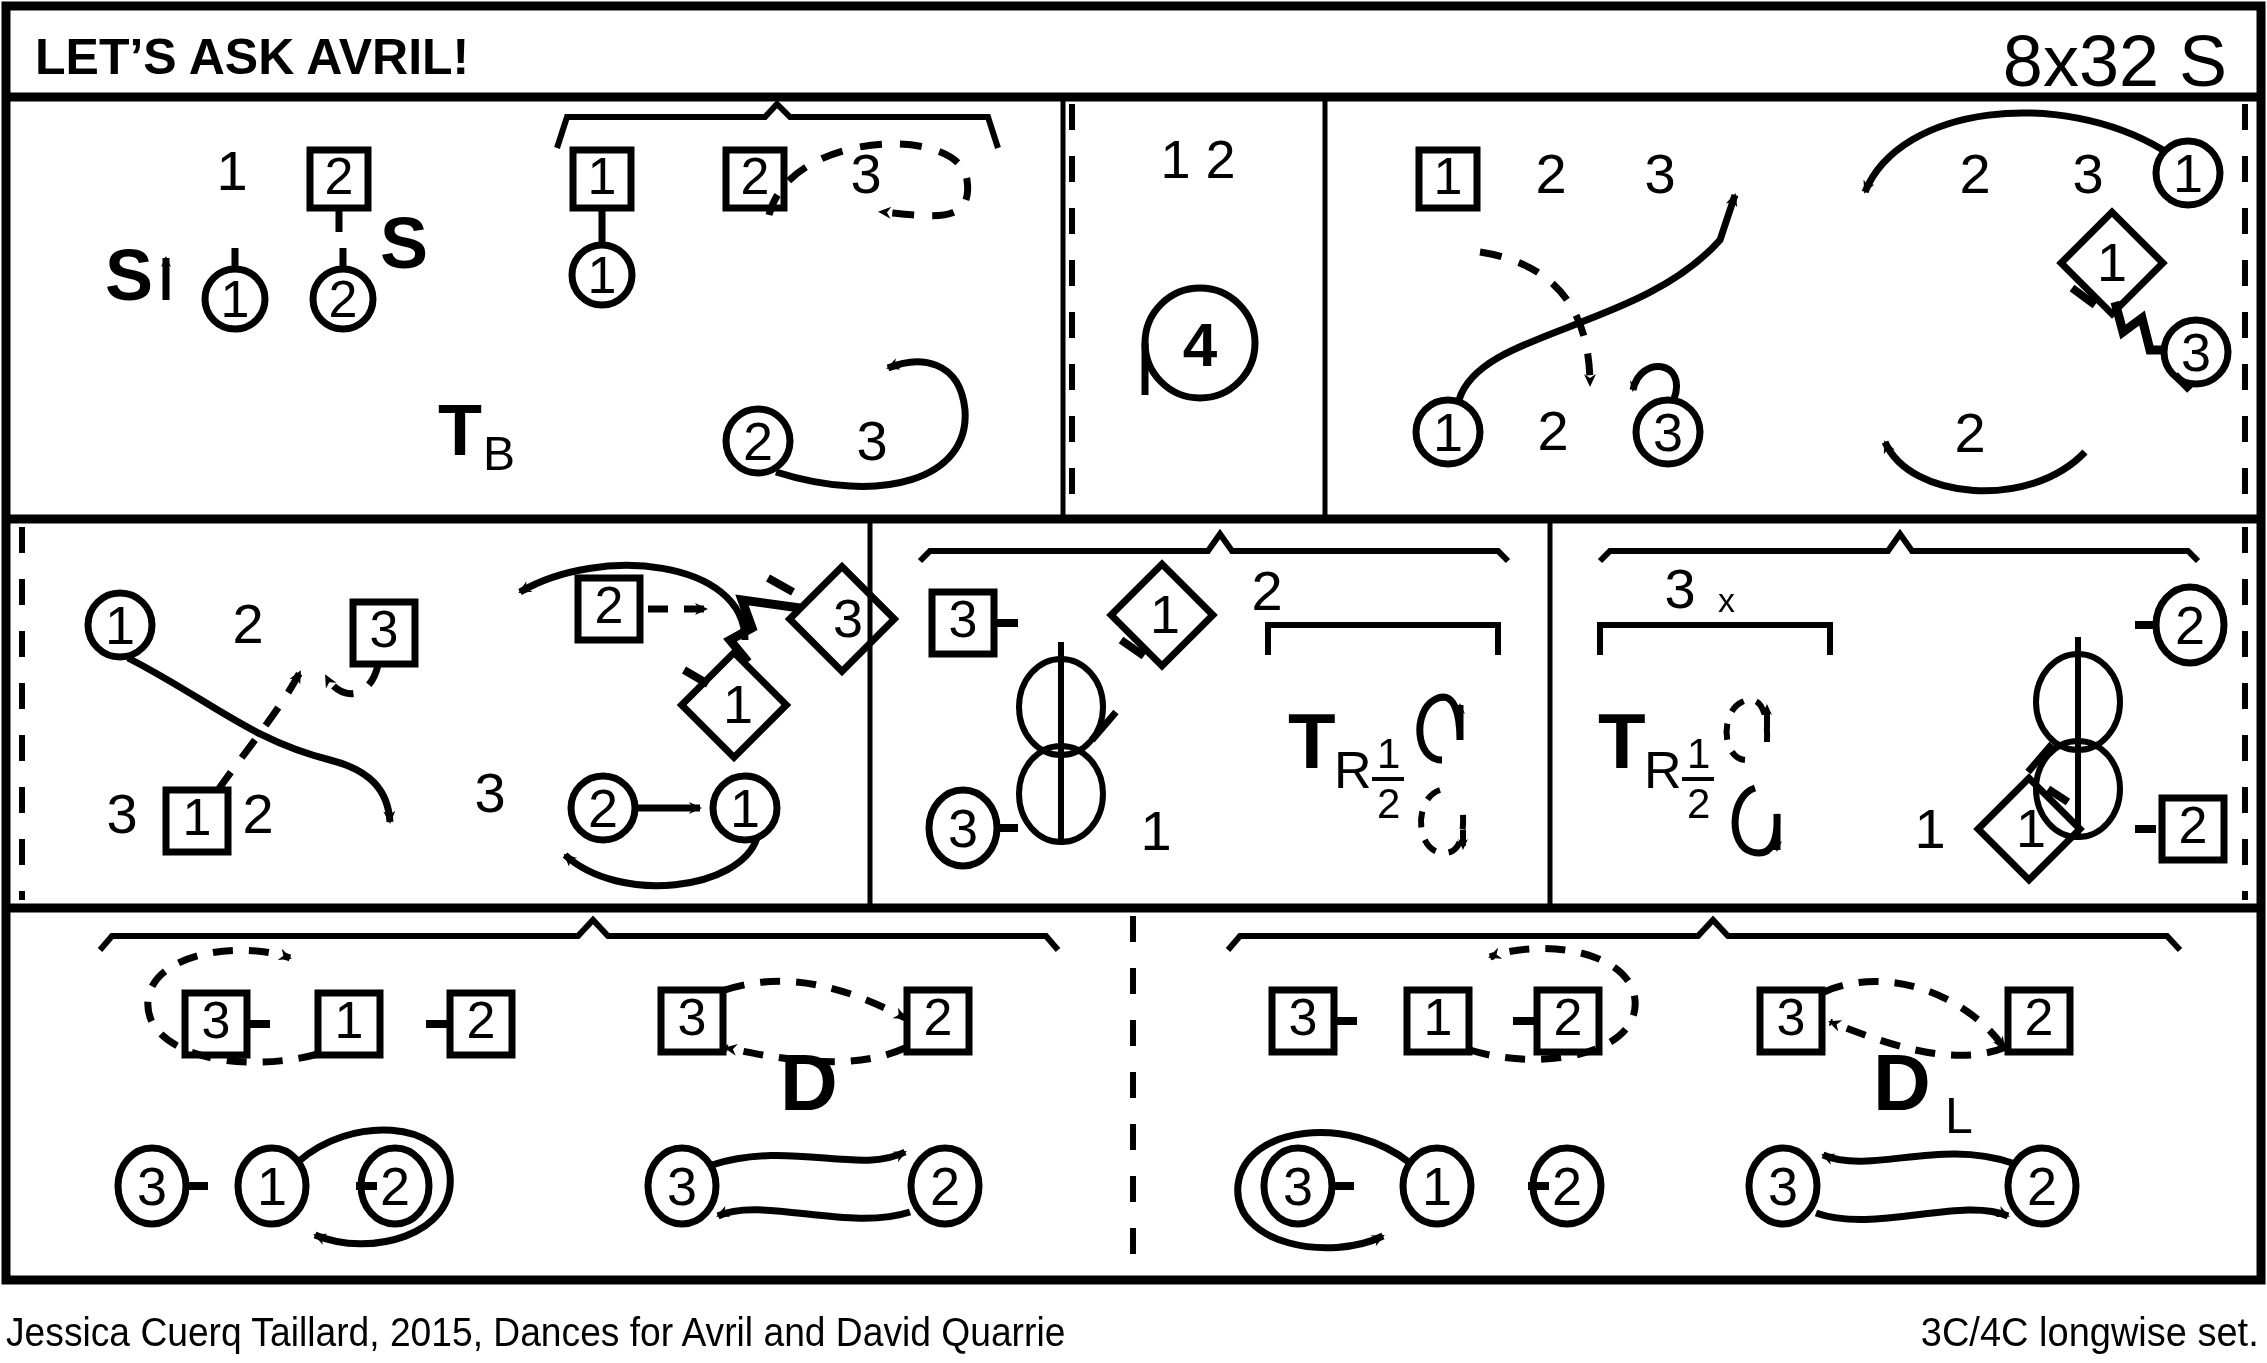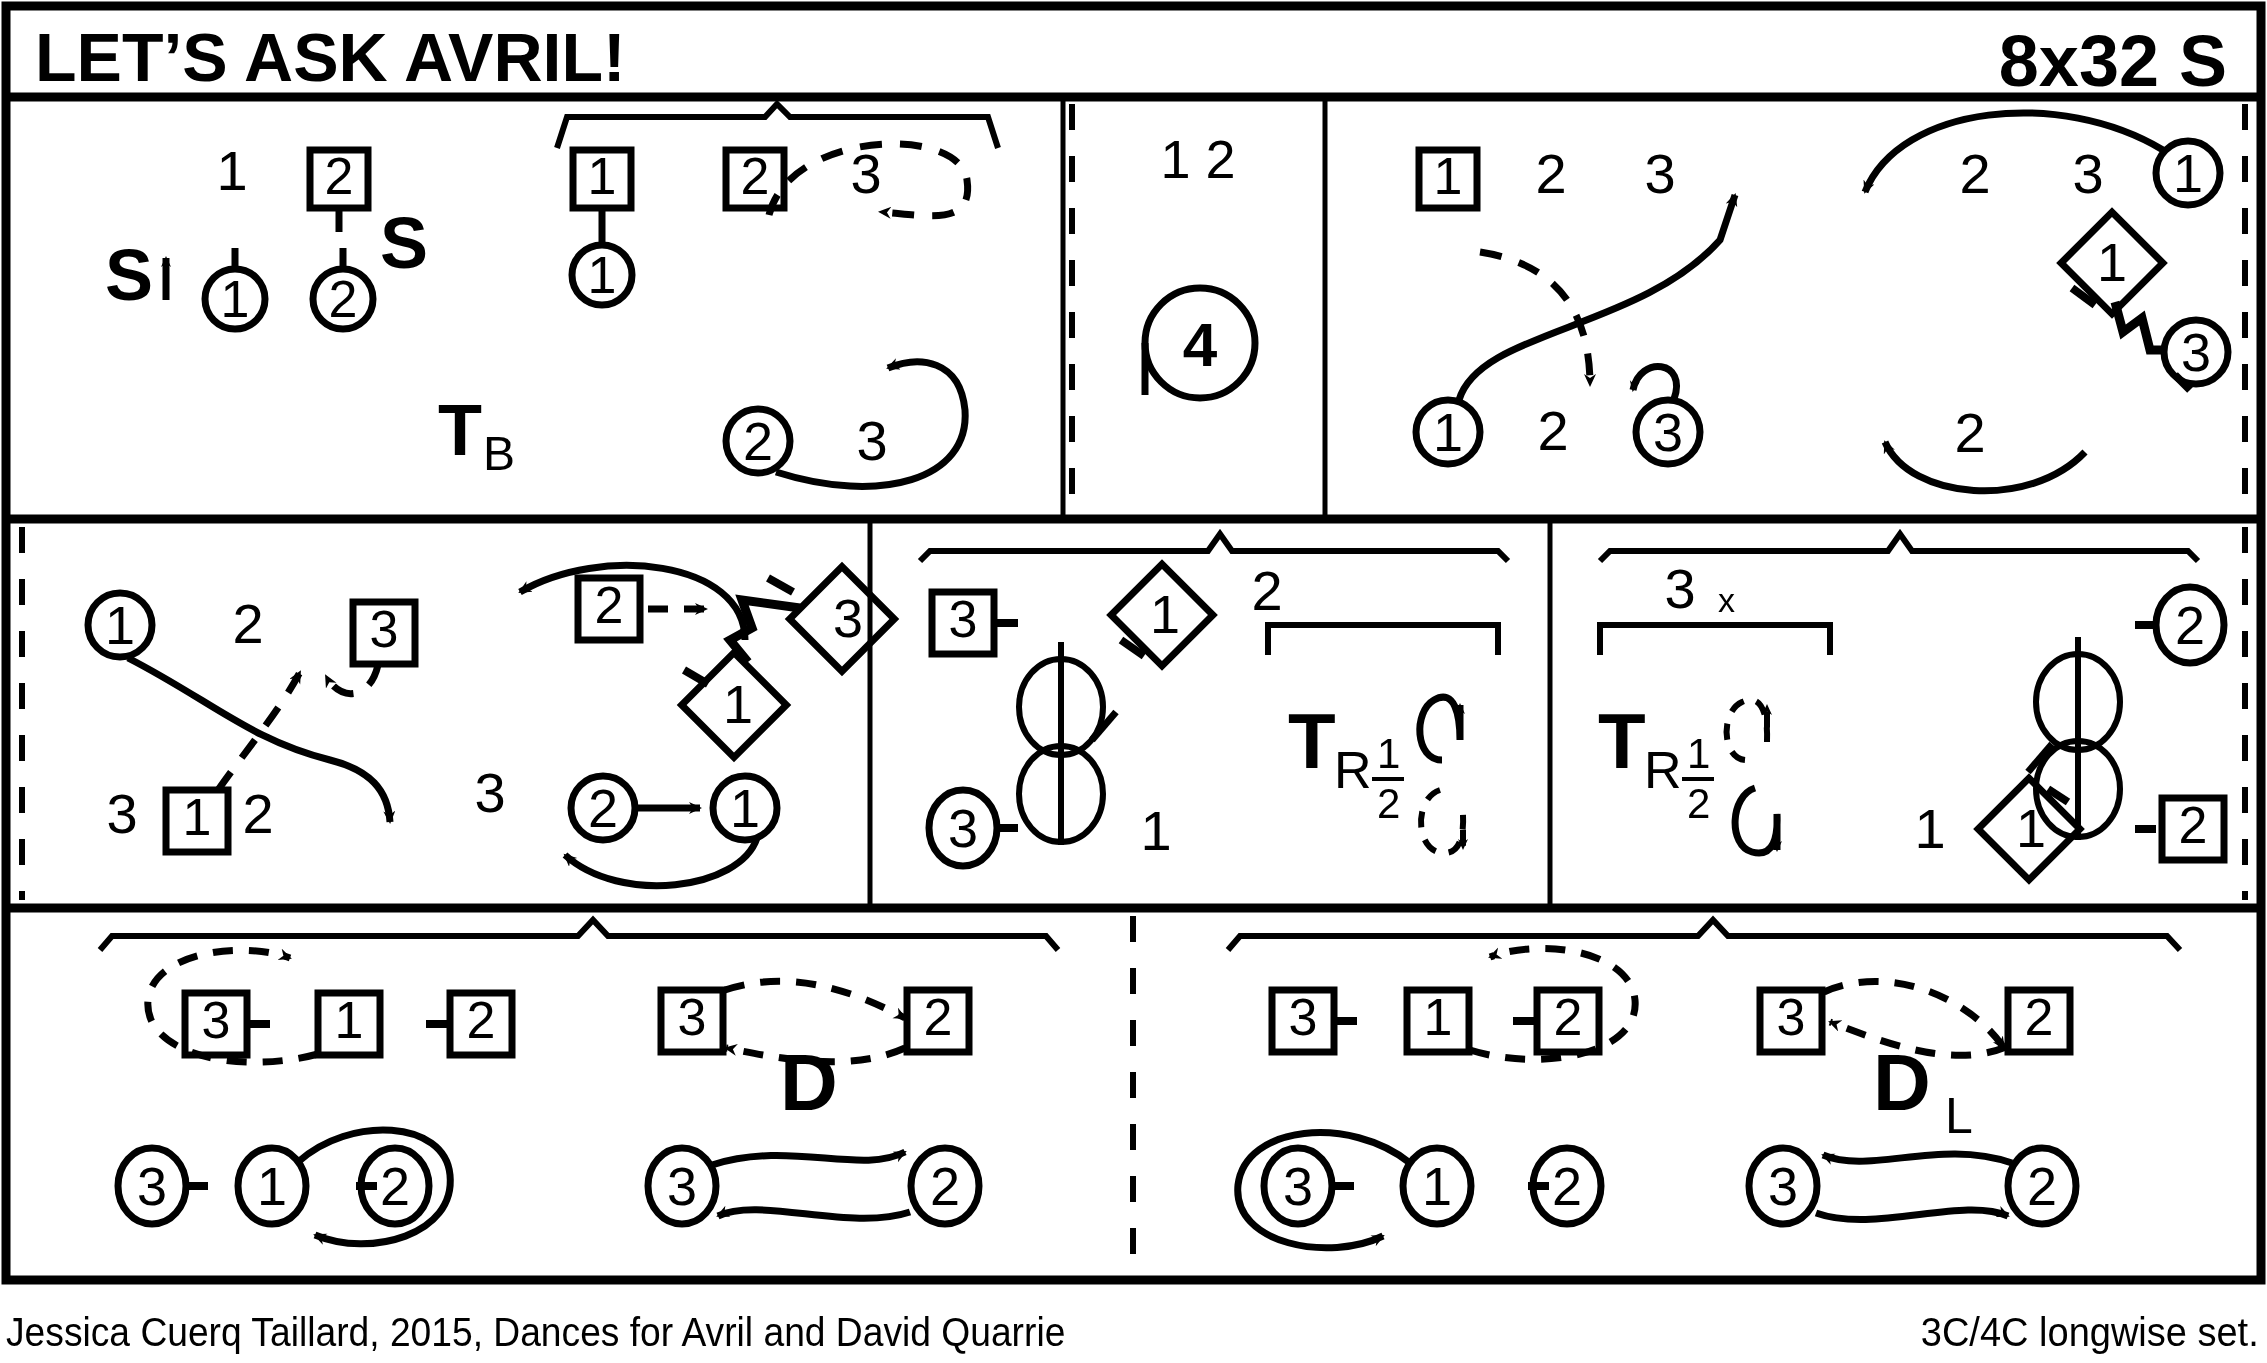--- a/index.html
+++ b/index.html
@@ -9,26 +9,26 @@
     color:#000;
     width:2267px;
     height:1363px;
     overflow:hidden;
   }
   #sheet{position:relative;width:2267px;height:1363px;}
 
   
   .hdr-title{
     position:absolute;left:35px;top:18px;
-    font-size:68px;font-weight:bold;letter-spacing:0px;
+    font-size:50px;font-weight:bold;letter-spacing:0px;
     line-height:78px;white-space:nowrap;
   }
   .hdr-meta{
     position:absolute;right:40px;top:20px;
-    font-size:72px;font-weight:bold;white-space:nowrap;
+    font-size:72px;font-weight:normal;white-space:nowrap;
   }
 
   
   .ftr-left{
     position:absolute;left:6px;bottom:8px;
     font-size:40px;white-space:nowrap;
     font-stretch:condensed;
     transform:scaleX(0.93);transform-origin:left bottom;
   }
   .ftr-right{

